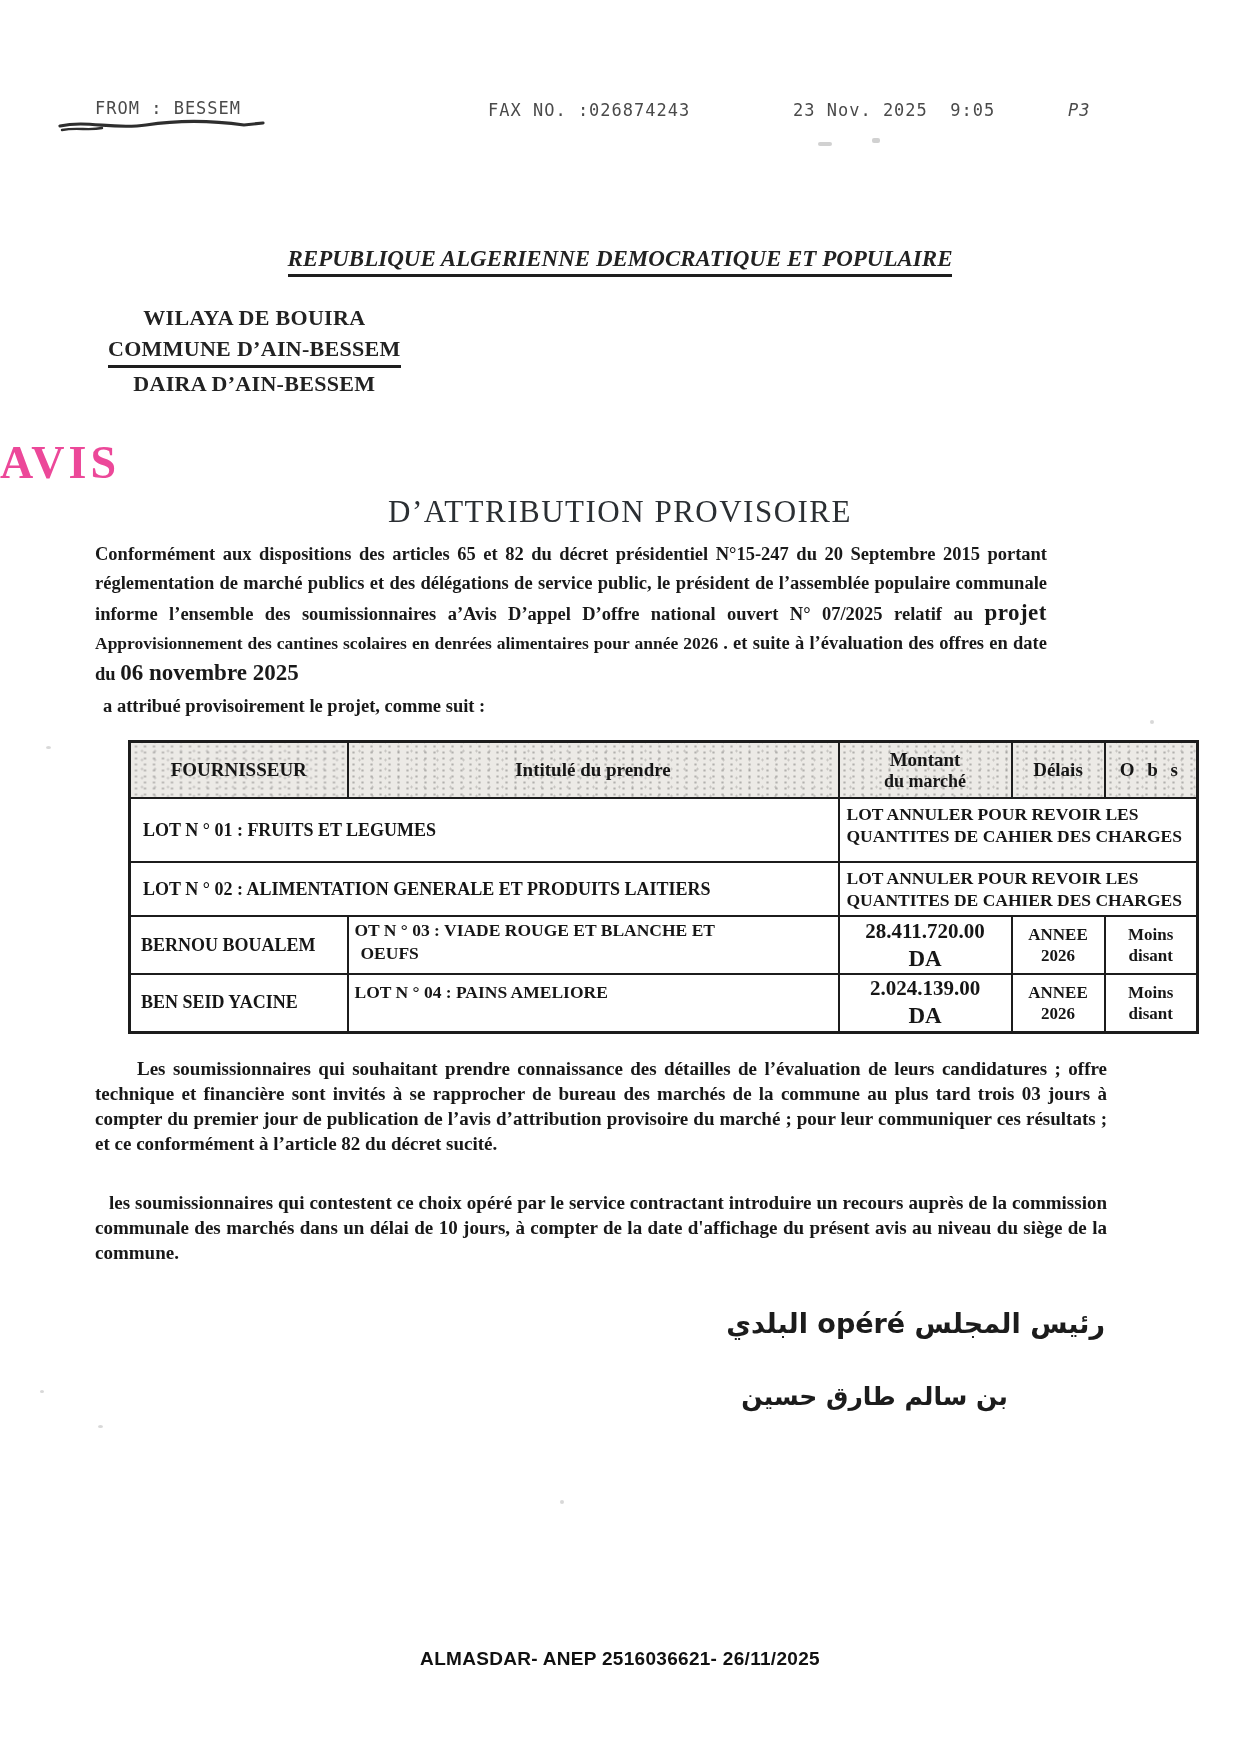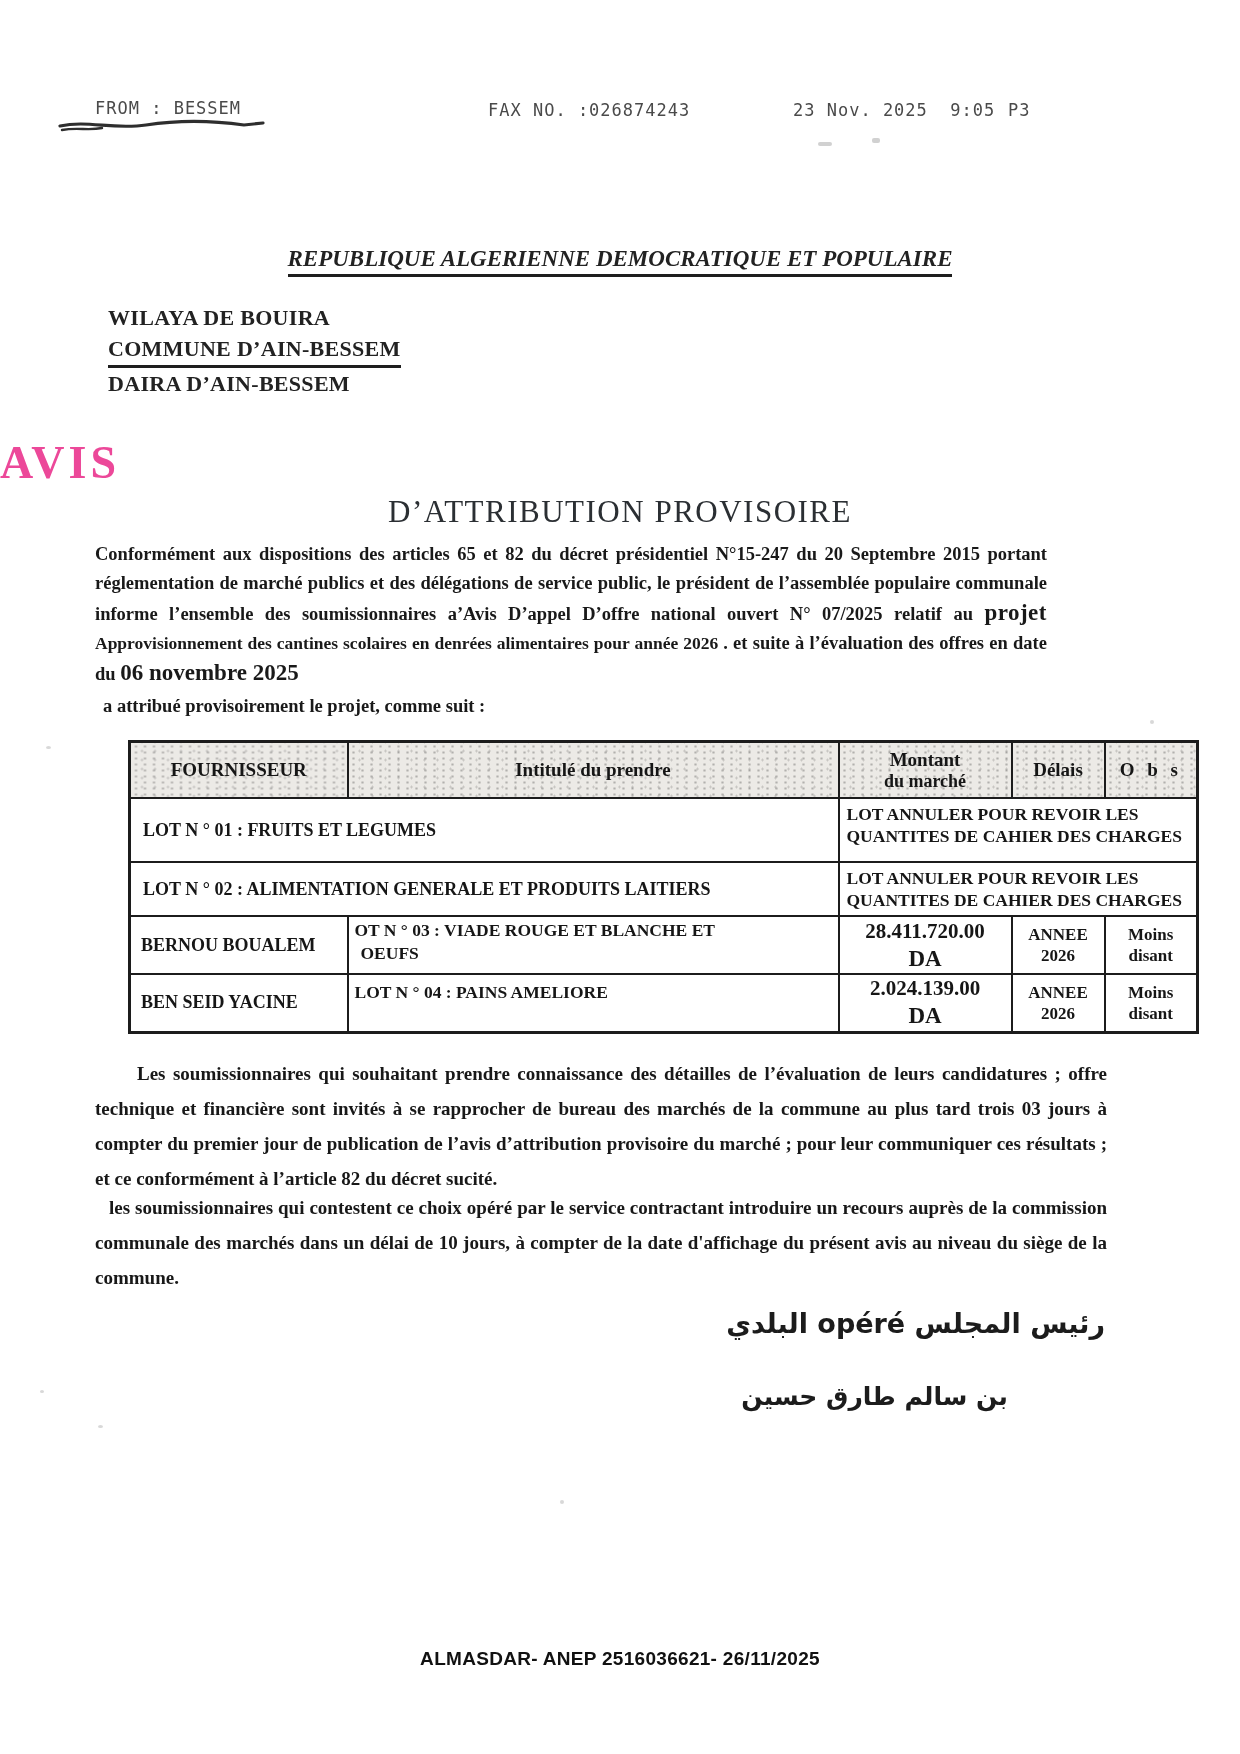--- a/index.html
+++ b/index.html
@@ -4,21 +4,21 @@
 <style>
   html,body{margin:0;padding:0;}
   body{
     width:1240px;height:1754px;
     background:#ffffff;
     font-family:"Liberation Serif", serif;
     color:#1b1b1b;
     position:relative;
     overflow:hidden;
   }
-  .abs{position:absolute;}
+  .abs{position:absolute;text-align:center;}
 
   
   .fax{
     font-family:"DejaVu Sans Mono", monospace;
     font-size:17px;color:#4a4a4a;letter-spacing:1px;white-space:pre;
   }
   .scribble{left:58px;top:116px;}
   .smudge{background:#9a9a9a;opacity:.45;border-radius:2px;}
 
   
@@ -94,21 +94,21 @@
   td.montant .val{display:block;font-size:21px;}
   td.montant .cur{display:block;font-size:23px;margin-top:2px;}
   td.delais,td.obs{
     text-align:center;vertical-align:middle;font-weight:bold;font-size:17px;line-height:21px;
   }
   .r1{height:64px;} .r2{height:52px;} .r3{height:58px;} .r4{height:58px;}
 
   
   .para{
     left:95px;width:1012px;
-    font-size:19px;line-height:35px;font-weight:bold;
+    font-size:19px;line-height:25px;font-weight:bold;
     text-align:justify;color:#181818;
   }
   .para1{top:1056px;text-indent:42px;}
   .para2{top:1190px;text-indent:14px;}
 
   
   .sig{
     font-family:"DejaVu Sans", sans-serif;
     direction:rtl;color:#1c1c1c;font-weight:bold;
   }
@@ -123,21 +123,21 @@
   }
 
   .speck{position:absolute;background:#8f8f8f;opacity:.35;border-radius:50%;}
 </style>
 </head>
 <body>
 
 <div class="abs fax" style="left:95px;top:98px;">FROM : BESSEM</div>
 <div class="abs fax" style="left:488px;top:100px;">FAX NO. :026874243</div>
 <div class="abs fax" style="left:793px;top:100px;">23 Nov. 2025  9:05</div>
-<div class="abs fax" style="left:1008px;top:100px;">P3</div>
+<div class="abs fax" style="left:1068px;top:100px;font-style:italic;">P3</div>
 <div class="abs scribble">
   <svg width="210" height="18" viewBox="0 0 210 18">
     <path d="M2,10 C30,4 55,14 88,9 S150,4 186,9 L205,7" stroke="#2e2e2e" fill="none" stroke-width="3.2" stroke-linecap="round"></path>
     <path d="M4,14 C20,11 30,15 44,12" stroke="#2e2e2e" fill="none" stroke-width="2.4" stroke-linecap="round"></path>
   </svg>
 </div>
 <div class="abs smudge" style="left:818px;top:142px;width:14px;height:4px;"></div>
 <div class="abs smudge" style="left:872px;top:138px;width:8px;height:5px;"></div>
 
 <div class="abs republic">

